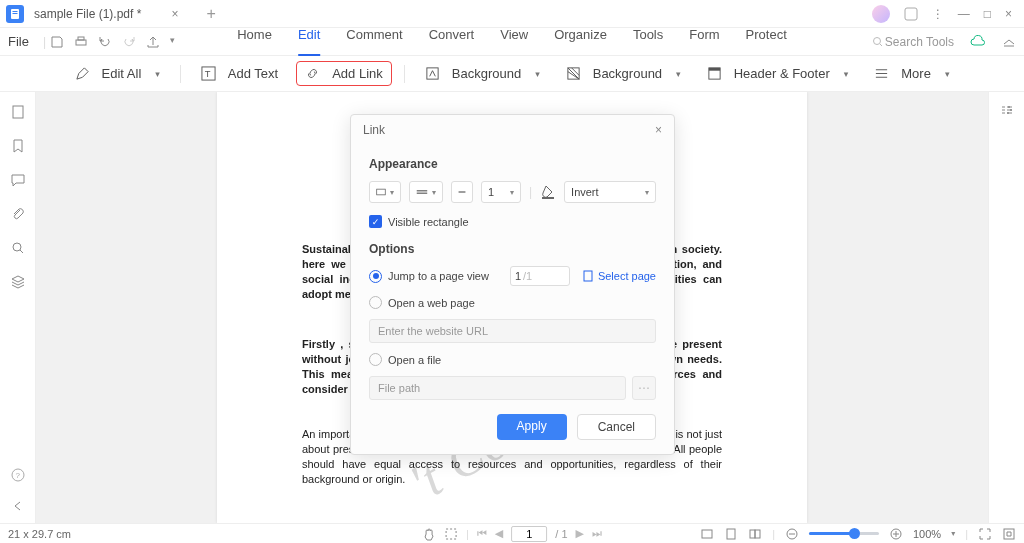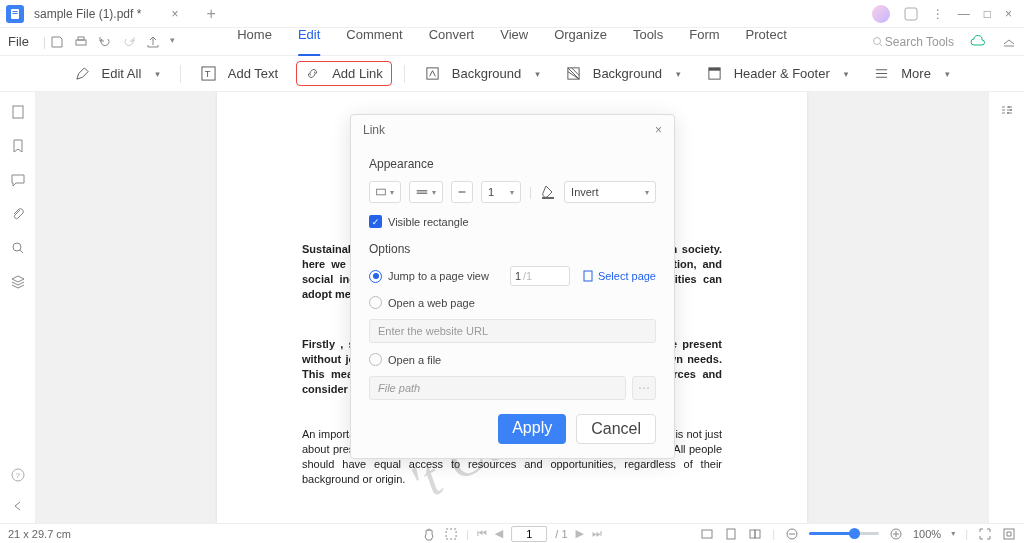--- a/index.html
+++ b/index.html
@@ -55,40 +55,40 @@
 .page-input { width: 36px; height: 16px; border: 1px solid #ccc; text-align: center; font-size: 11px; border-radius: 2px; }
 .status-right { margin-left: auto; display: flex; align-items: center; gap: 10px; }
 .zoom-slider { width: 70px; height: 3px; background: #d1d5db; border-radius: 2px; position: relative; }
 .zoom-slider::before { content: ""; position: absolute; left: 0; width: 42px; height: 3px; background: #3b82f6; border-radius: 2px; }
 .zoom-slider .thumb { position: absolute; left: 40px; top: -4px; width: 11px; height: 11px; background: #3b82f6; border-radius: 50%; }
 
 .dialog { position: absolute; top: 114px; left: 350px; width: 325px; background: #fcfcfc; border: 1px solid #ddd; border-radius: 4px; box-shadow: 0 4px 20px rgba(0,0,0,0.12); z-index: 100; }
 .dlg-title { display: flex; align-items: center; justify-content: space-between; padding: 8px 12px; font-size: 12px; color: #666; }
 .dlg-close { cursor: pointer; color: #888; }
 .dlg-body { padding: 6px 18px 14px; }
-.dlg-section { font-size: 12px; color: #444; font-weight: 400; margin: 6px 0 10px; }
+.dlg-section { font-size: 12px; color: #444; font-weight: 700; margin: 6px 0 10px; }
 .appearance-row { display: flex; align-items: center; gap: 8px; margin-bottom: 12px; }
 .dd { border: 1px solid #ddd; border-radius: 3px; height: 22px; display: flex; align-items: center; padding: 0 6px; font-size: 11px; color: #444; background: #fff; min-width: 0; }
 .dd .car { margin-left: 4px; font-size: 8px; color: #888; }
 .dd.w1 { width: 32px; } .dd.w2 { width: 34px; } .dd.w3 { width: 40px; } .dd.w4 { width: 92px; }
 .chk-row { display: flex; align-items: center; gap: 6px; font-size: 11px; color: #444; margin-bottom: 14px; }
 .chk { width: 13px; height: 13px; background: #2563eb; border-radius: 2px; display: flex; align-items: center; justify-content: center; color: #fff; font-size: 9px; }
 .opt-row { display: flex; align-items: center; gap: 6px; margin: 10px 0; font-size: 11px; color: #444; }
 .radio { width: 13px; height: 13px; border: 1.5px solid #bbb; border-radius: 50%; }
 .radio.sel { border-color: #2563eb; display: flex; align-items: center; justify-content: center; }
 .radio.sel::after { content: ""; width: 6px; height: 6px; background: #2563eb; border-radius: 50%; }
 .opt-input { flex: 0 0 60px; border: 1px solid #ddd; border-radius: 3px; height: 20px; font-size: 11px; text-align: right; padding: 0 4px; display: flex; align-items: center; color: #444; background: #fff; }
 .opt-input .sub { color: #bbb; margin-left: 2px; }
 .select-page { color: #2563eb; font-size: 11px; display: flex; align-items: center; gap: 4px; cursor: pointer; margin-left: 6px; }
 .text-input { width: 100%; border: 1px solid #e5e5e5; background: #f5f5f5; border-radius: 3px; height: 24px; font-size: 11px; color: #999; padding: 0 8px; display: flex; align-items: center; margin: 4px 0 10px; }
 .file-row { display: flex; gap: 6px; margin: 4px 0 14px; }
-.file-input { flex: 1; border: 1px solid #e5e5e5; background: #f5f5f5; border-radius: 3px; height: 24px; font-size: 11px; color: #999; padding: 0 8px; display: flex; align-items: center; font-style: italic; }
+.file-input { flex: 1; border: 1px solid #e5e5e5; background: #f5f5f5; border-radius: 3px; height: 24px; font-size: 11px; color: #999; padding: 0 8px; display: flex; align-items: center; }
 .file-browse { width: 24px; height: 24px; border: 1px solid #e5e5e5; background: #f5f5f5; border-radius: 3px; display: flex; align-items: center; justify-content: center; color: #bbb; }
 .dlg-actions { display: flex; justify-content: flex-end; gap: 10px; }
-.btn { padding: 5px 14px; font-size: 16px; border-radius: 4px; cursor: pointer; }
+.btn { padding: 5px 20px; font-size: 12px; border-radius: 4px; cursor: pointer; }
 .btn-primary { background: #3b82f6; color: #fff; }
 .btn-secondary { background: #fff; border: 1px solid #ddd; color: #444; }
 svg { display: block; }
 </style>
 </head>
 <body>
 
 <div class="titlebar">
   <div class="app-icon">
     <svg width="12" height="12" viewBox="0 0 12 12">

